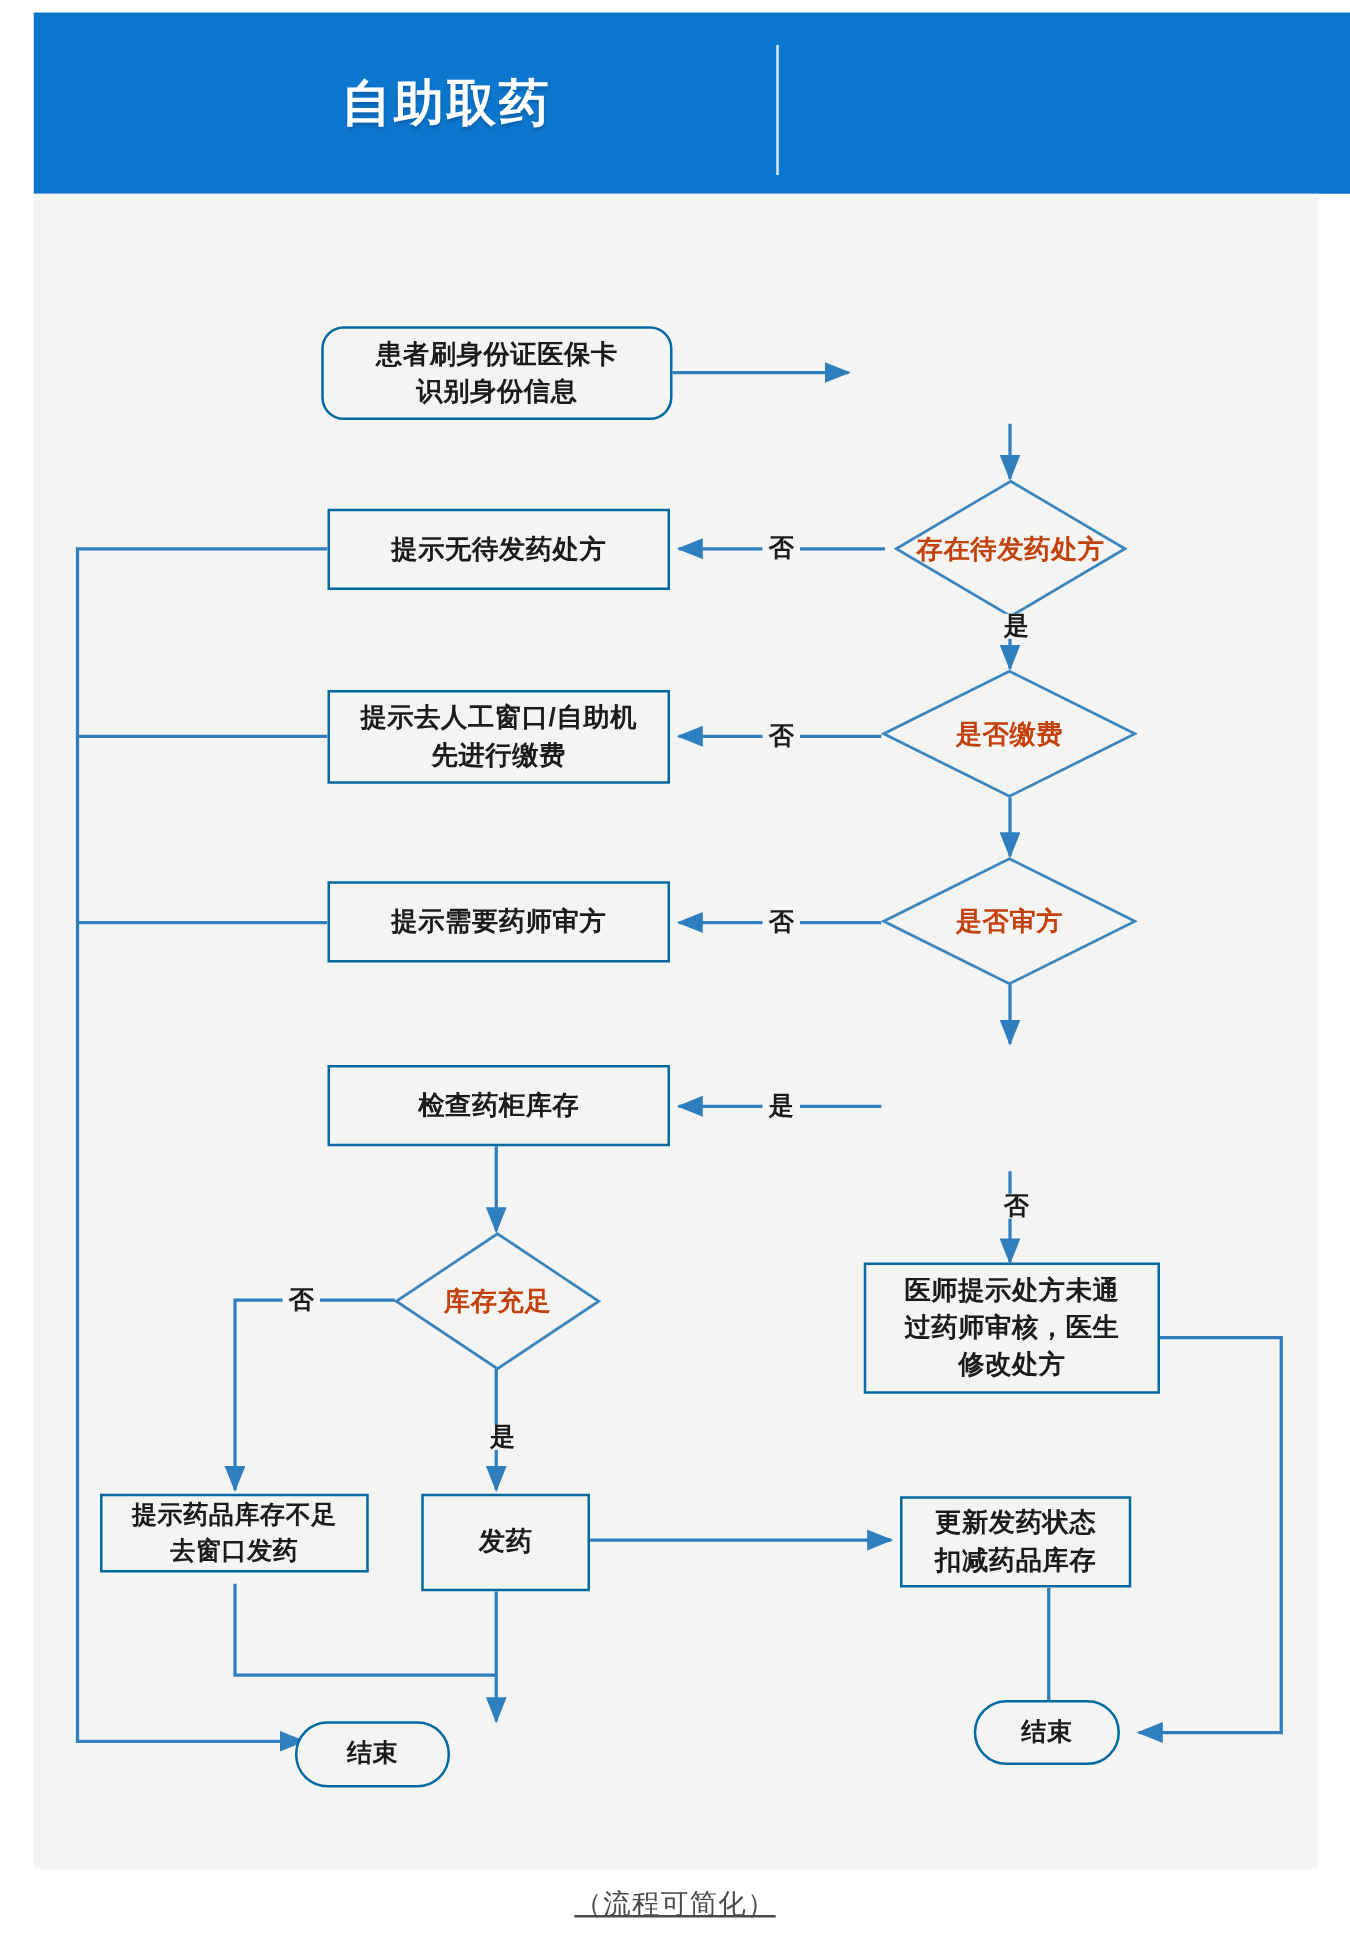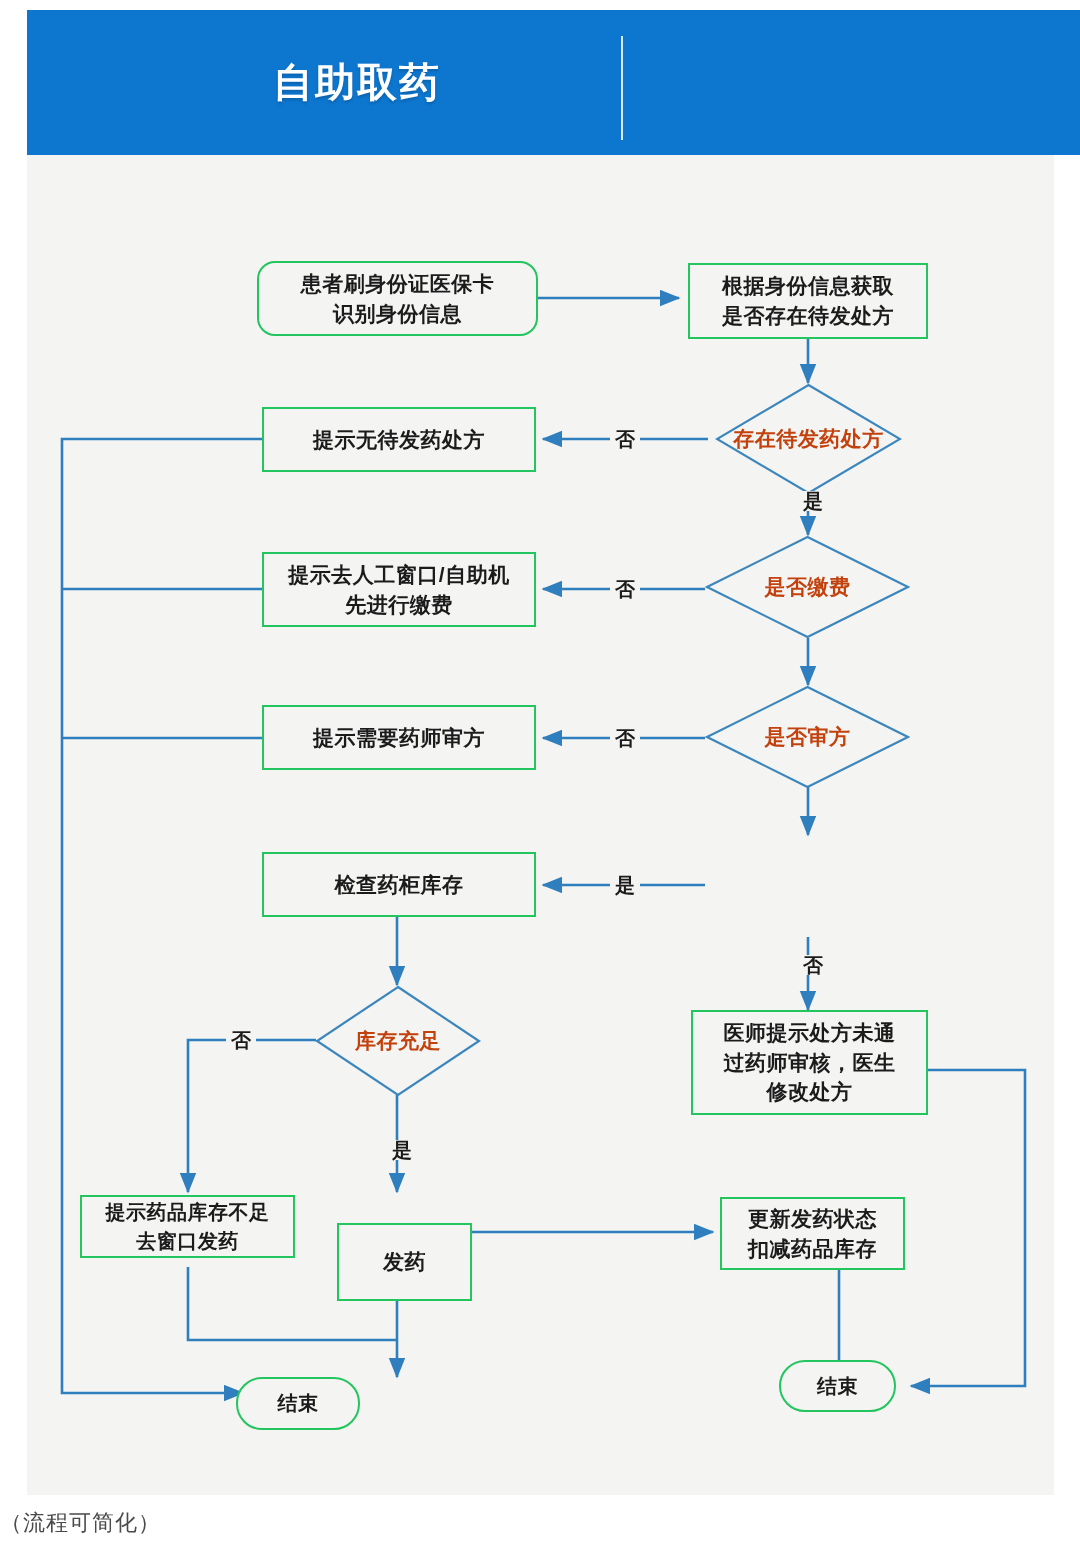--- a/index.html
+++ b/index.html
@@ -49,21 +49,21 @@
   #canvas{
     position:absolute;
     left:27px; top:155px;
     width:1027px; height:1340px;
     background:#f4f4f3;
   }
   
   .node{
     position:absolute;
     box-sizing:border-box;
-    border:2px solid #22c55e;
+    border:2px solid #0369a1;
     background:#f4f4f3;
     display:flex;
     align-items:center;
     justify-content:center;
     text-align:center;
     color:#1b1b1b;
     font-weight:bold;
     font-size:21px;
     line-height:1.42;
     letter-spacing:.5px;
@@ -100,24 +100,25 @@
     line-height:1;
     z-index:3;
   }
   
   #edges{position:absolute;left:0;top:0;width:1027px;height:1340px;}
   
   #caption{
     position:absolute;
     left:0; top:1508px;
     width:1080px;
-    text-align:left;
+    text-align:center;
     font-size:22px;
     color:#4a4a4a;
     letter-spacing:1px;
+    text-decoration:underline;
   }
 </style>
 </head>
 <body>
 
 <div id="page">
 
   <div id="header">
     <div class="hdr-col left">自助取药</div>
     <div id="hdr-divider"></div>
@@ -183,26 +184,24 @@
     <div class="node" style="left:235px;top:397px;width:274px;height:75px;">提示去人工窗口/自助机
 先进行缴费</div>
 
     <div class="node" style="left:235px;top:550px;width:274px;height:65px;">提示需要药师审方</div>
 
     <div class="node" style="left:235px;top:697px;width:274px;height:65px;">检查药柜库存</div>
 
     <div class="node" style="left:53px;top:1040px;width:215px;height:63px;font-size:20px;">提示药品库存不足
 去窗口发药</div>
 
-    <div class="node" style="left:310px;top:1040px;width:135px;height:78px;margin-top:28px;">发药</div>
+    <div class="node" style="left:310px;top:1040px;width:135px;height:78px;">发药</div>
 
     <div class="node pill" style="left:209px;top:1222px;width:124px;height:53px;">结束</div>
 
-    <div class="node" style="left:661px;top:108px;width:240px;height:76px;">根据身份信息获取
-是否存在待发处方</div>
 
     <div class="node" style="left:664px;top:855px;width:237px;height:105px;">医师提示处方未通
 过药师审核，医生
 修改处方</div>
 
     <div class="node" style="left:693px;top:1042px;width:185px;height:73px;">更新发药状态
 扣减药品库存</div>
 
     <div class="node pill" style="left:752px;top:1205px;width:117px;height:52px;">结束</div>
 

